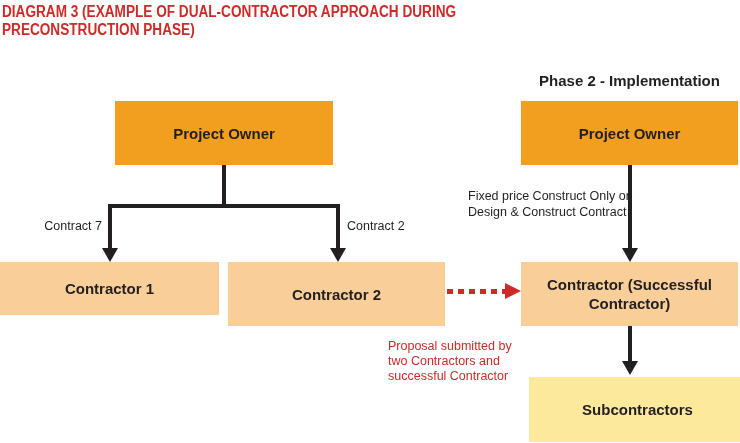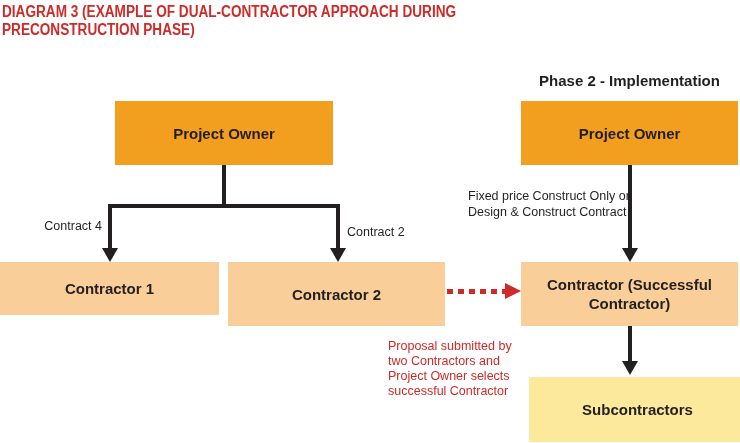--- a/index.html
+++ b/index.html
@@ -65,22 +65,22 @@
 
   <div class="abs node orange" style="left:115px;top:101px;width:218px;height:64px;">Project Owner</div>
 
   <div class="abs vline" style="left:222px;top:165px;height:42px;"></div>
   <div class="abs hline" style="left:108px;top:204px;width:232px;"></div>
   <div class="abs vline" style="left:108px;top:204px;height:44px;"></div>
   <div class="abs arrow-down" style="left:102px;top:248px;"></div>
   <div class="abs vline" style="left:336px;top:204px;height:44px;"></div>
   <div class="abs arrow-down" style="left:330px;top:248px;"></div>
 
-  <div class="abs edge-label" style="left:30px;top:218px;width:72px;text-align:right;">Contract 4</div>
-  <div class="abs edge-label" style="left:347px;top:224px;width:80px;">Contract 2</div>
+  <div class="abs edge-label" style="left:30px;top:218px;width:72px;text-align:right;">Contract 7</div>
+  <div class="abs edge-label" style="left:347px;top:218px;width:80px;">Contract 2</div>
 
   <div class="abs node lorange" style="left:0;top:262px;width:219px;height:53px;">Contractor 1</div>
   <div class="abs node lorange" style="left:228px;top:262px;width:217px;height:64px;">Contractor 2</div>
 
   <div class="abs node orange" style="left:521px;top:101px;width:217px;height:64px;">Project Owner</div>
 
   <div class="abs edge-label" style="left:468px;top:188px;width:170px;">
     <div>Fixed price Construct Only or</div>
     <div>Design &amp; Construct Contract</div>
   </div>
@@ -94,17 +94,16 @@
   <div class="abs red-arrow-head" style="left:505px;top:283px;"></div>
 
   <div class="abs vline" style="left:628px;top:326px;height:36px;"></div>
   <div class="abs arrow-down" style="left:622px;top:361px;"></div>
 
   <div class="abs node yellow" style="left:521px;top:377px;width:217px;height:65px;margin-left:8px;">Subcontractors</div>
 
   <div class="abs red-note" style="left:388px;top:339px;width:135px;">
     <div>Proposal submitted by</div>
     <div>two Contractors and</div>
-    <div>Project Owner selects</div>
     <div>successful Contractor</div>
   </div>
 
 </div>
 
 </body></html>

